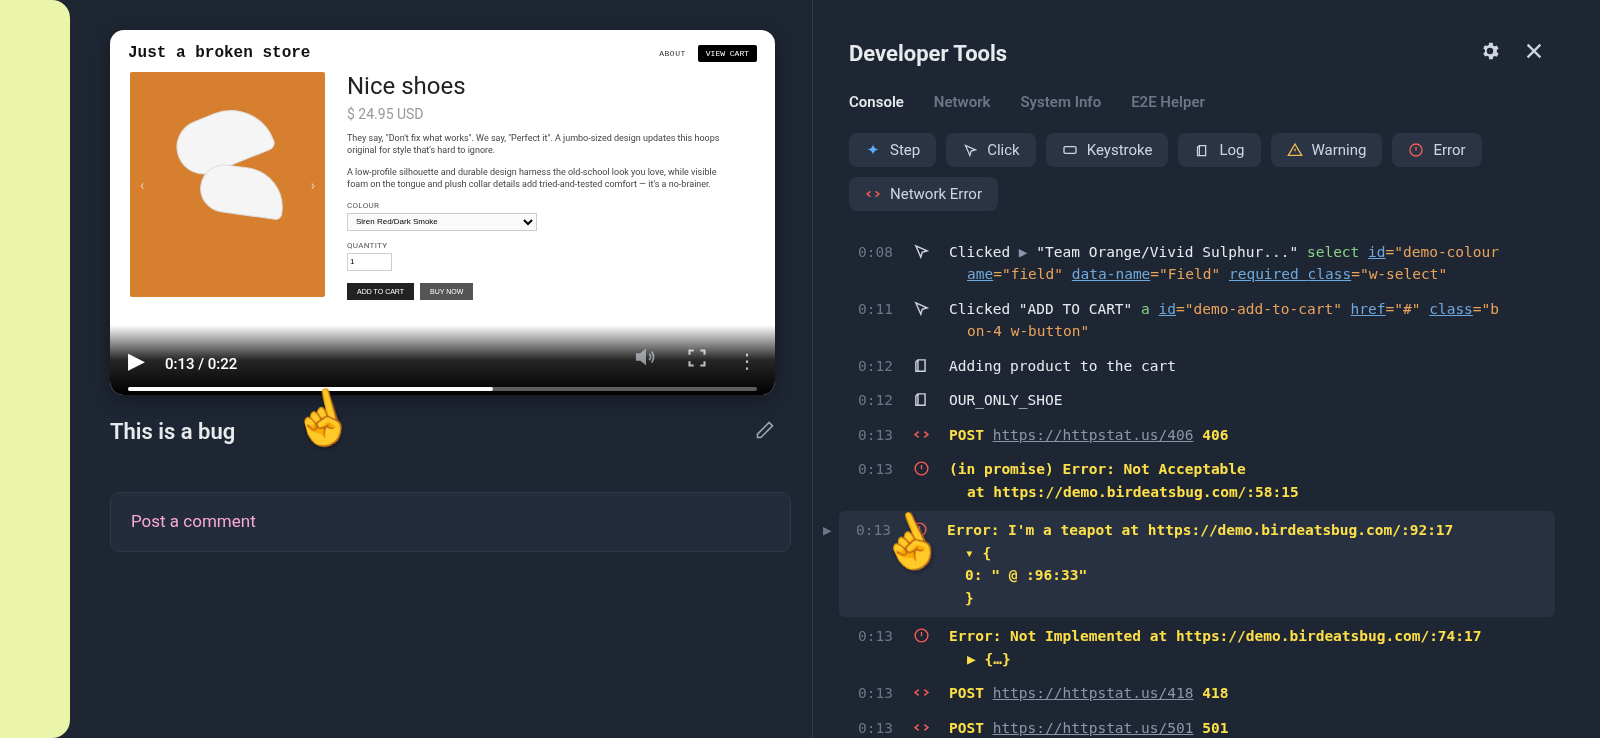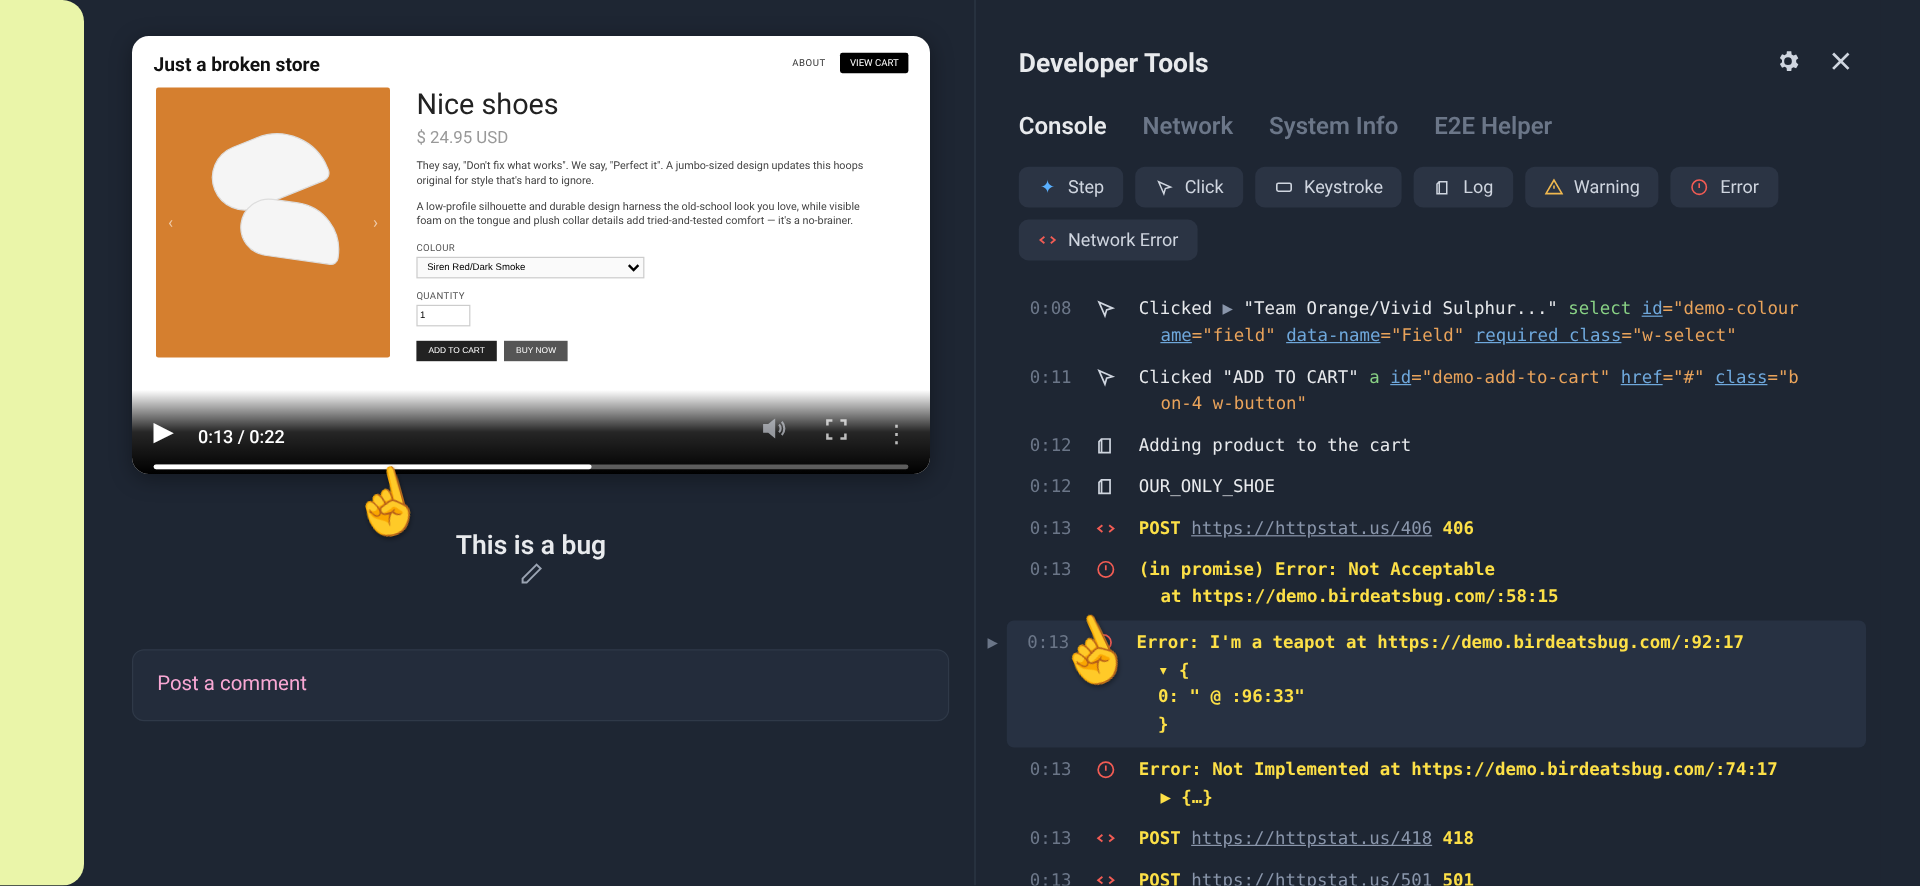--- a/index.html
+++ b/index.html
@@ -31,22 +31,23 @@
     height: 365px;
     background: #fff;
     border-radius: 14px;
     box-shadow: 0 4px 18px rgba(0,0,0,0.35);
     overflow: hidden;
     position: relative;
   }
   .store-header {
     display: flex;
     justify-content: space-between;
-    align-items: flex-start;
+    align-items: flex-end;
     padding: 14px 18px 6px 18px;
+    font-family: Liberation Mono, monospace;
   }
   .store-title { font-weight: 700; font-size: 16px; color: #111; }
   .store-nav { display: flex; align-items: center; gap: 12px; }
   .about-link { font-size: 8px; color: #333; letter-spacing: 0.5px; }
   .view-cart { font-size: 8px; background: #000; color: #fff; padding: 4px 8px; border-radius: 2px; }
   .store-body { display: flex; gap: 22px; padding: 4px 20px; }
   .product-img {
     width: 195px; height: 225px;
     background: #d57f2f;
     border-radius: 2px;
@@ -100,21 +101,21 @@
   .time-display { font-size: 15px; font-weight: 500; flex: 1; margin-bottom: 14px; }
   .ctrl-icon { font-size: 20px; margin-left: 30px; margin-bottom: 14px; opacity: 0.7; }
   .progress-bar {
     position: absolute;
     bottom: 4px; left: 18px; right: 18px;
     height: 4px;
     background: rgba(255,255,255,0.35);
     border-radius: 2px;
   }
   .progress-fill { height: 100%; width: 58%; background: #fff; border-radius: 2px; }
-  .bug-title-row { display: flex; align-items: center; justify-content: space-between; margin-top: 48px; width: 665px; flex-direction: column; }
+  .bug-title-row { display: flex; align-items: center; justify-content: space-between; margin-top: 24px; width: 665px; }
   .bug-title { font-size: 22px; font-weight: 600; color: #e8eaed; }
   .pencil { color: #9aa3b2; font-size: 18px; }
   .comment-box {
     margin-top: 48px;
     width: 681px;
     height: 60px;
     background: #232c3b;
     border: 1px solid #2f3948;
     border-radius: 10px;
     padding: 18px 20px;
@@ -128,21 +129,21 @@
     width: 755px;
     height: 738px;
     background: #1e2633;
     border-left: 1px solid #2f3948;
     padding: 40px 22px 0 36px;
   }
   .dt-header { display: flex; align-items: center; justify-content: space-between; margin-bottom: 26px; }
   .dt-title { font-size: 22px; font-weight: 700; color: #e8eaed; }
   .dt-headicons { display: flex; gap: 22px; color: #cfd5df; font-size: 20px; }
   .dt-tabs { display: flex; gap: 30px; margin-bottom: 22px; }
-  .dt-tab { font-size: 20px; font-weight: 600; color: #6b7688; cursor: pointer; }
+  .dt-tab { font-size: 15px; font-weight: 600; color: #6b7688; cursor: pointer; }
   .dt-tab.active { color: #e8eaed; }
   .dt-filters { display: flex; flex-wrap: wrap; gap: 10px; margin-bottom: 24px; }
   .filter-chip {
     display: flex; align-items: center; gap: 9px;
     background: #2b3444;
     padding: 8px 16px;
     border-radius: 8px;
     font-size: 15px;
     color: #cfd5df;
     cursor: pointer;

